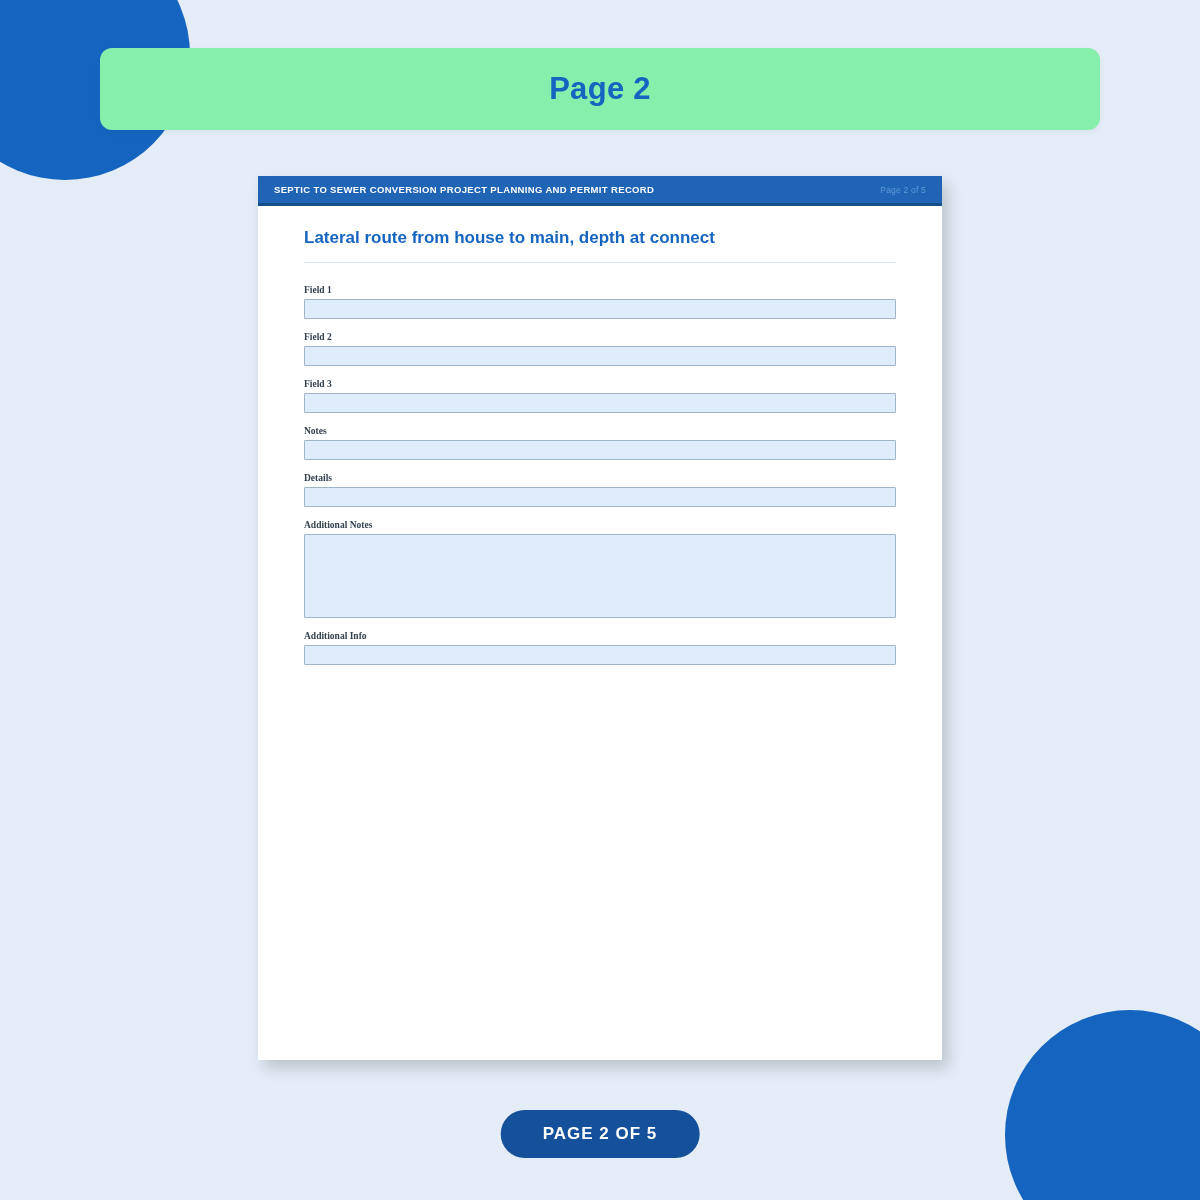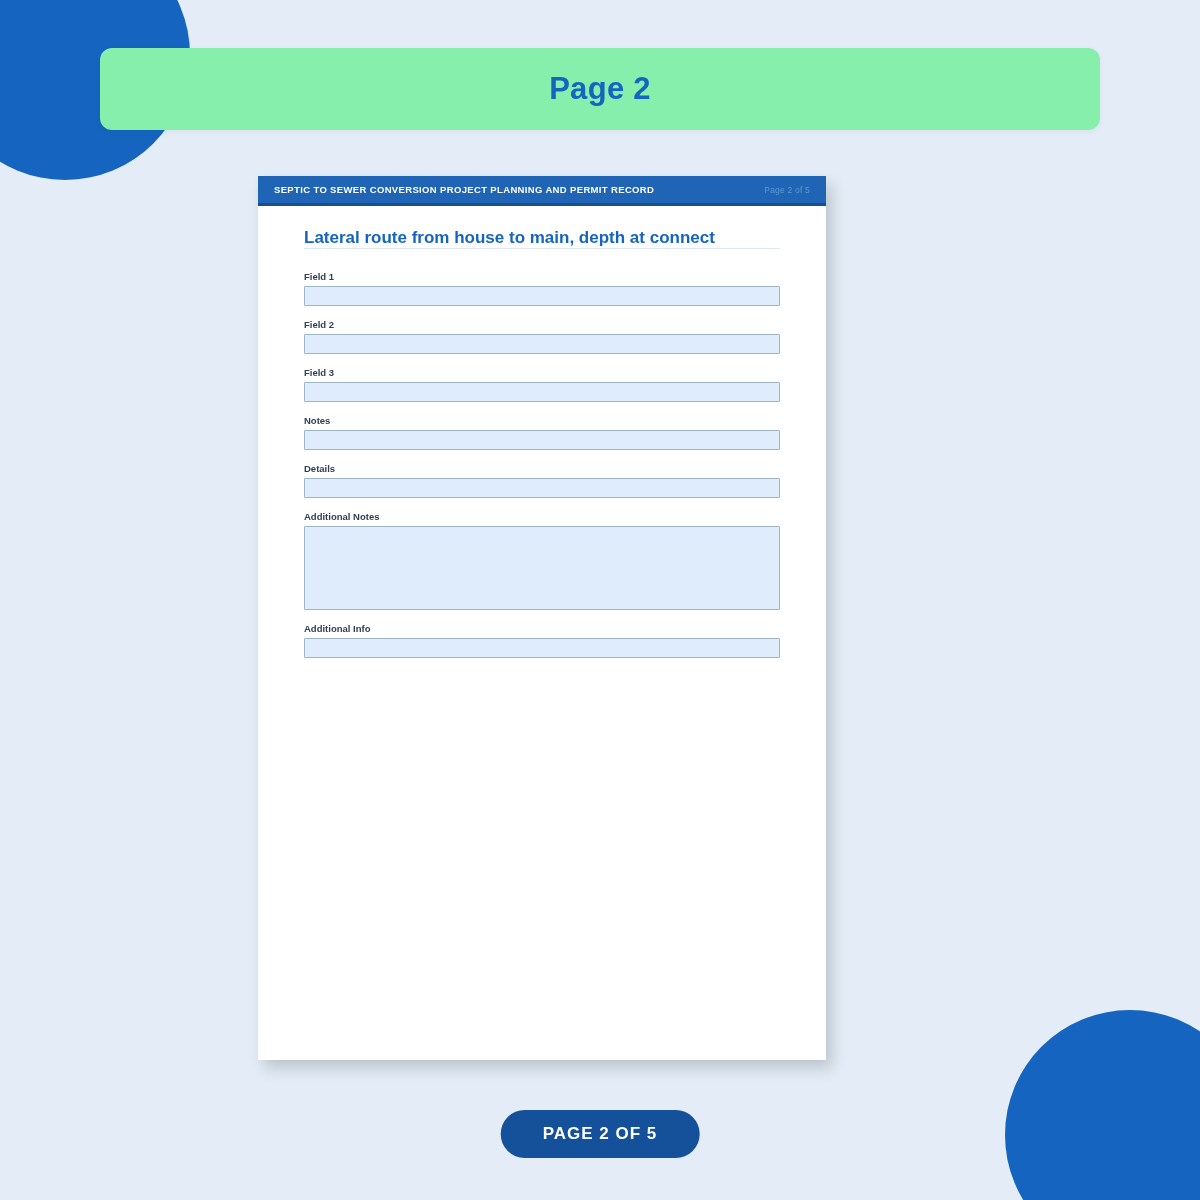--- a/index.html
+++ b/index.html
@@ -46,21 +46,21 @@
   .header-title {
     color: #1565c0;
     font-size: 31px;
     font-weight: bold;
     letter-spacing: 0.3px;
   }
   
   .page-sheet {
     position: absolute;
     left: 258px; top: 176px;
-    width: 568px; height: 884px;
+    width: 684px; height: 884px;
     background: #ffffff;
     box-shadow: 6px 8px 14px rgba(0,0,0,0.18);
   }
   .doc-header {
     height: 30px;
     background: #1f64b5;
     border-bottom: 3px solid #174e8c;
     display: flex;
     align-items: center;
     padding: 0 16px;
@@ -78,29 +78,31 @@
     font-size: 8.5px;
     letter-spacing: 0.2px;
   }
   .doc-body {
     padding: 22px 46px 0 46px;
   }
   .section-title {
     color: #1565c0;
     font-size: 17px;
     font-weight: bold;
+    padding-bottom: 14px;
     border-bottom: 1px solid #dce7f3;
     margin-bottom: 22px;
   }
   .field-row { margin-bottom: 13px; }
   .field-label {
     font-size: 9.5px;
     font-weight: bold;
     color: #33414f;
     margin-bottom: 4px;
+    font-family: Liberation Serif, serif;
   }
   .field-input {
     width: 100%;
     height: 20px;
     background: #dfecfb;
     border: 1px solid #9db4c9;
     border-radius: 1px;
     display: block;
     font-family: "Liberation Sans", sans-serif;
     font-size: 10px;

